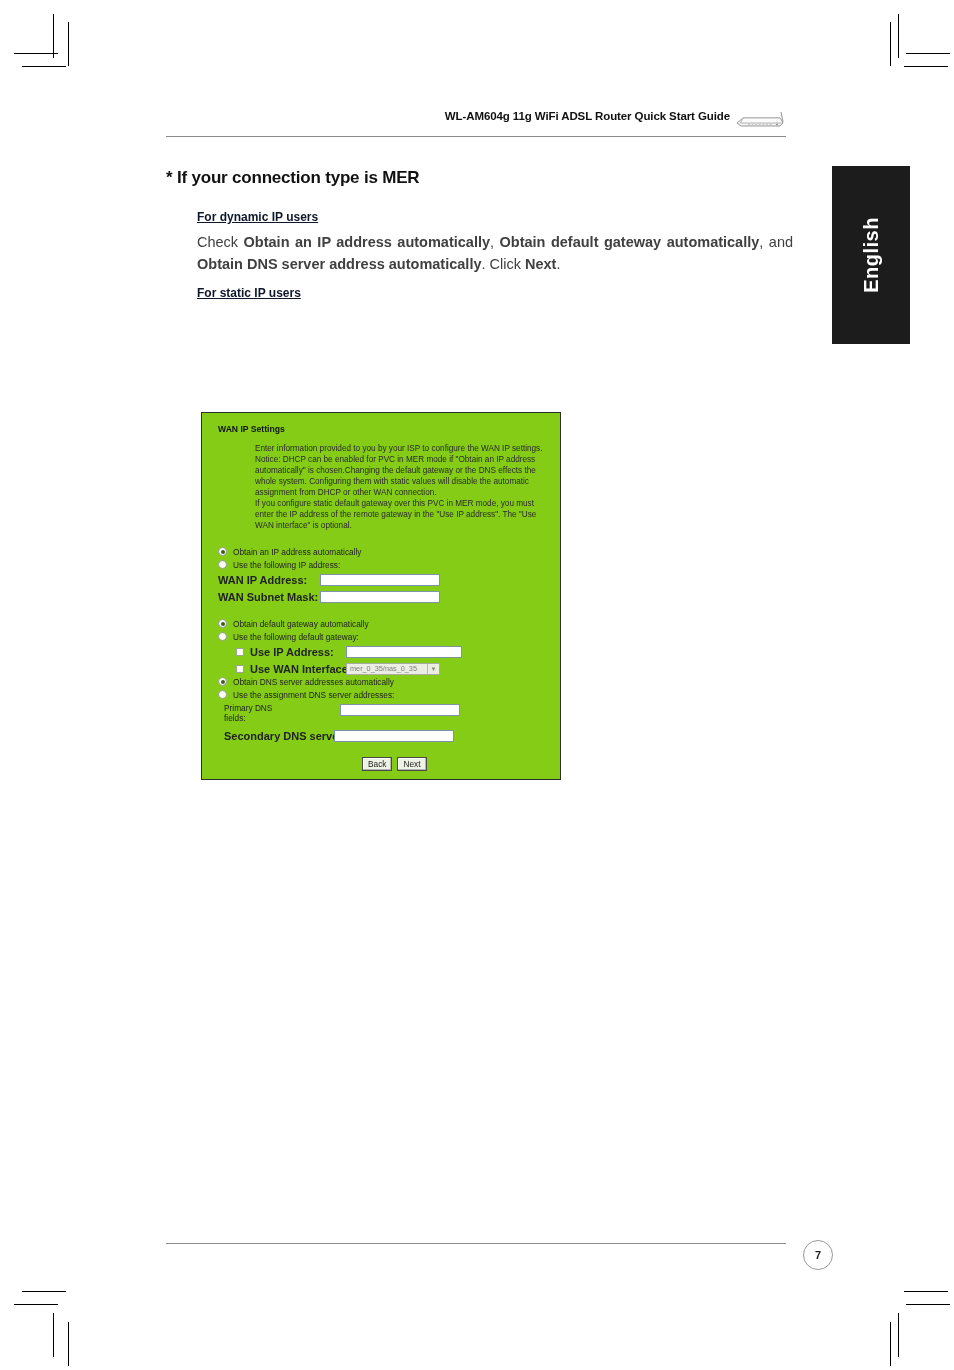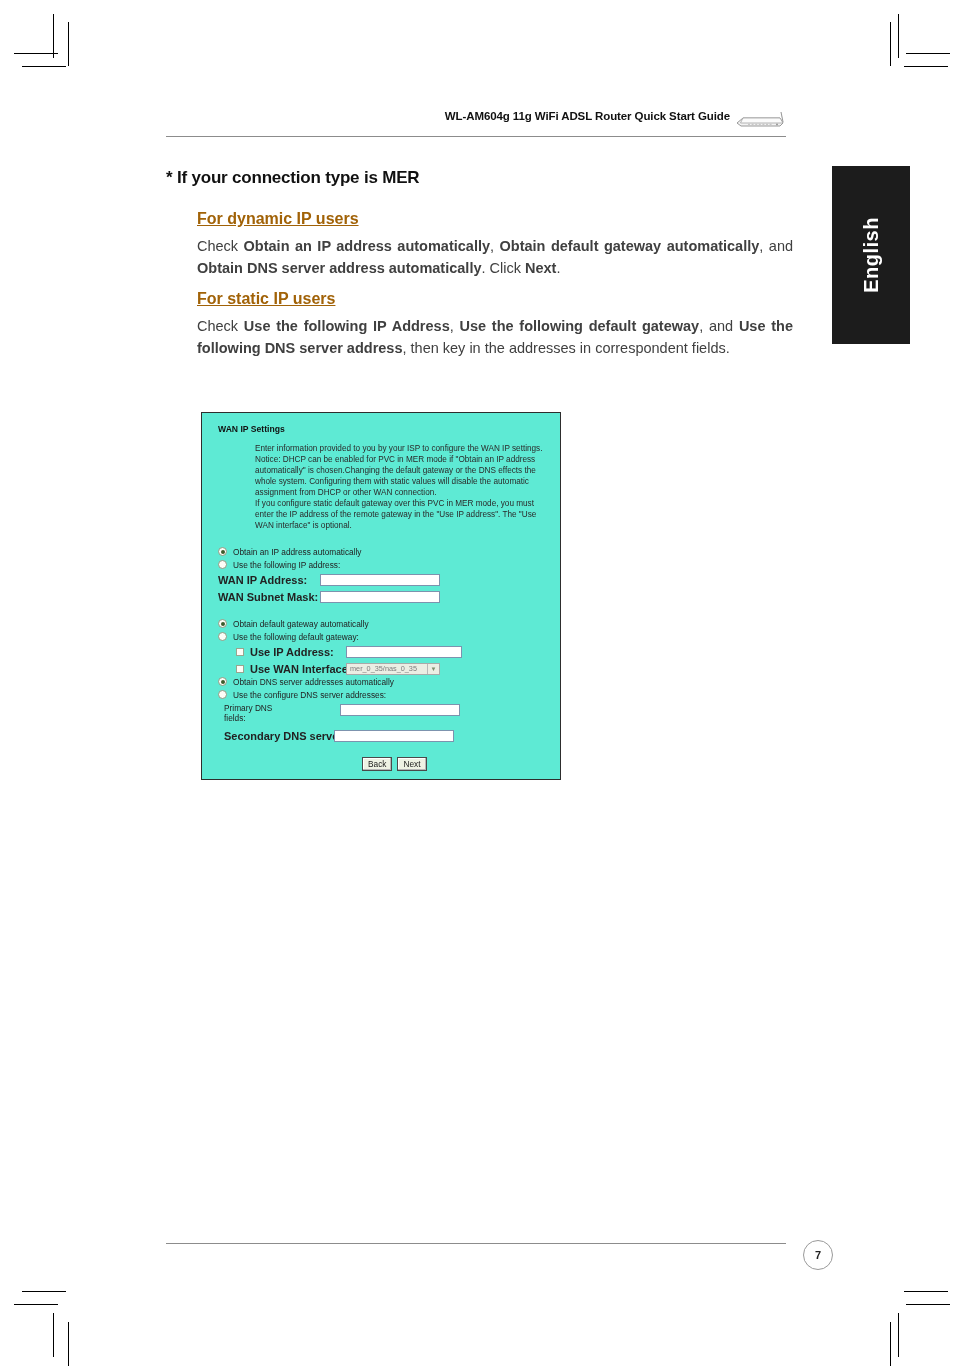--- a/index.html
+++ b/index.html
@@ -86,44 +86,44 @@
     color: #111;
     letter-spacing: -0.2px;
   }
   .body-col {
     position: absolute;
     left: 197px;
     top: 210px;
     width: 596px;
   }
   .sub-head {
-    font-size: 16px;
+    font-size: 12px;
     font-weight: bold;
     text-decoration: underline;
     margin: 0 0 7px 0;
-    color: #a16207;
+    color: #0f172a;
   }
   .para {
     font-size: 14.5px;
     line-height: 1.52;
     margin: 0 0 11px 0;
     text-align: justify;
     color: #404040;
   }
   .para.last { margin-bottom: 0; }
   .para b { font-weight: bold; }
 
   
   .ui-panel {
     position: absolute;
     left: 201px;
     top: 412px;
     width: 360px;
     height: 368px;
-    background: #5eead4;
+    background: #84cc16;
     border: 1.5px solid #2d2d2d;
     box-sizing: border-box;
     font-size: 8.3px;
     color: #222;
     overflow: hidden;
   }
   .ui-title {
     position: absolute;
     left: 16px;
     top: 11px;
@@ -308,21 +308,20 @@
 <div class="lang-tab">
   <span class="lang-tab-label">English</span>
 </div>
 
 <div class="section-title">* If your connection type is MER</div>
 
 <div class="body-col">
   <div class="sub-head">For dynamic IP users</div>
   <p class="para">Check <b>Obtain an IP address automatically</b>, <b>Obtain default gateway automatically</b>, and <b>Obtain DNS server address automatically</b>. Click <b>Next</b>.</p>
   <div class="sub-head">For static IP users</div>
-  <p class="para last">Check <b>Use the following IP Address</b>, <b>Use the following default gateway</b>, and <b>Use the following DNS server address</b>, then key in the addresses in correspondent fields.</p>
 </div>
 
 <div class="ui-panel">
 
   <div class="ui-title">WAN IP Settings</div>
 
   <div class="ui-desc">
     <p>Enter information provided to you by your ISP to configure the WAN IP settings.</p>
     <p>Notice: DHCP can be enabled for PVC in MER mode if "Obtain an IP address</p>
     <p>automatically" is chosen.Changing the default gateway or the DNS effects the</p>
@@ -376,21 +375,21 @@
     </div>
   </div>
 
   <div class="grp grp-3">
     <div class="opt-row">
       <span class="radio on"></span>
       <span class="opt-label">Obtain DNS server addresses automatically</span>
     </div>
     <div class="opt-row">
       <span class="radio"></span>
-      <span class="opt-label">Use the configure DNS server addresses:</span>
+      <span class="opt-label">Use the assignment DNS server addresses:</span>
     </div>
     <div class="field-row" style="height:24px; align-items:flex-start; padding-top:2px;">
       <span style="width:116px; display:block; padding-left:6px; line-height:1.25; font-size:8.3px;">
         <span>Primary DNS</span><br>
         <span>fields:</span>
       </span>
       <span class="txtbox" style="width:120px; margin-top:1px;"></span>
     </div>
     <div class="field-row">
       <span class="field-label" style="width:116px; padding-left:6px; box-sizing:border-box;">Secondary DNS server:</span>

